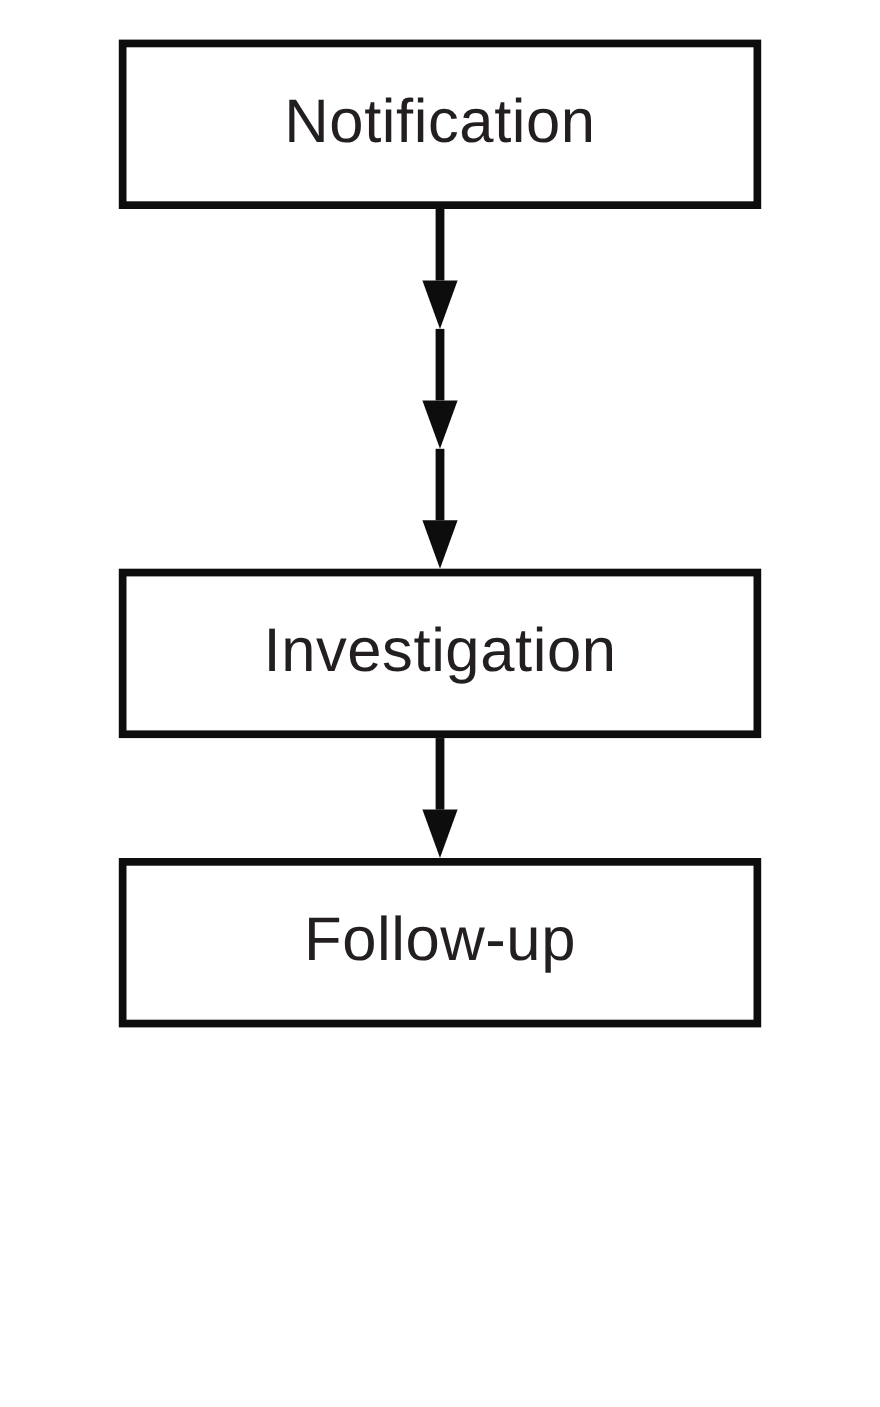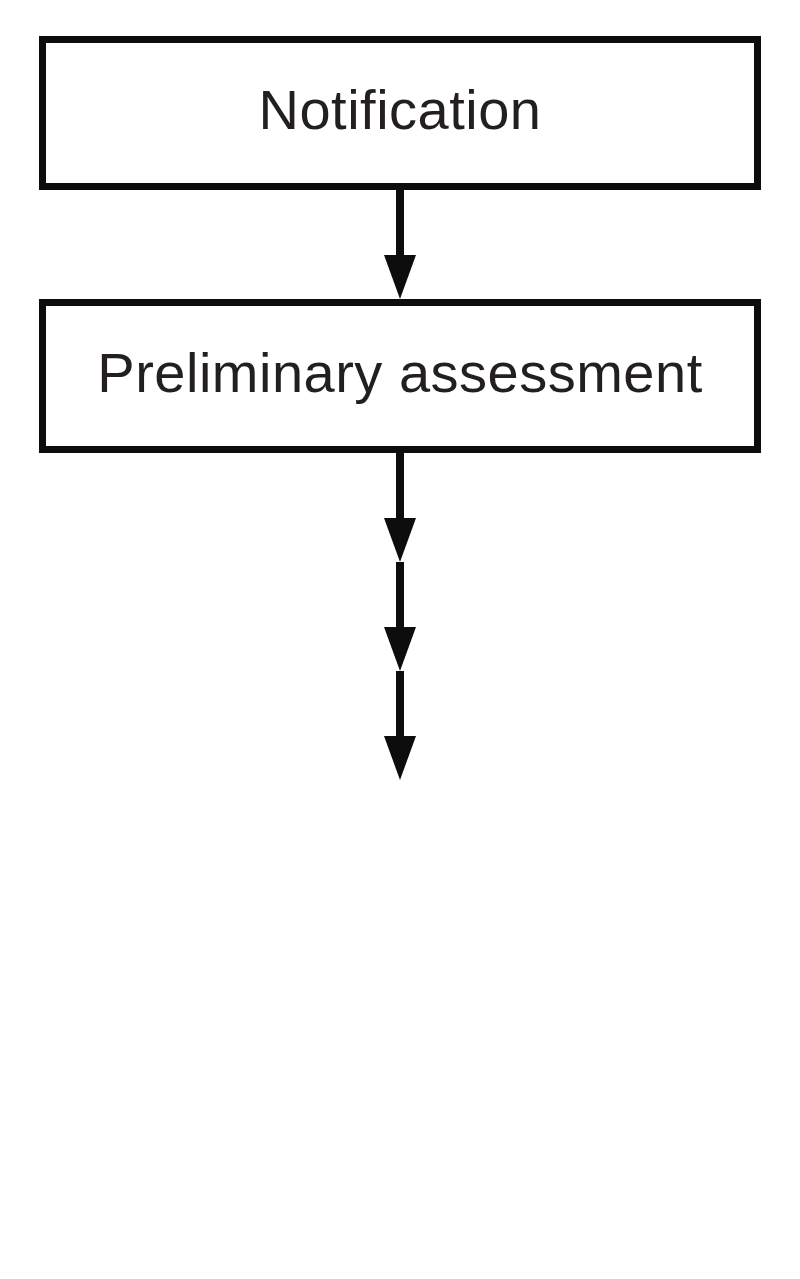--- a/index.html
+++ b/index.html
@@ -16,21 +16,21 @@
     overflow: hidden;
   }
   .flowchart {
     display: flex;
     flex-direction: column;
     align-items: center;
     padding-top: 36px;
   }
   .flow-box {
     box-sizing: border-box;
-    width: 722px;
+    width: 584px;
     height: 154px;
     border: 7px solid var(--border, #0d0d0d);
     background: var(--fill, #ffffff);
     display: flex;
     align-items: center;
     justify-content: center;
     flex: 0 0 auto;
   }
   .flow-label {
     font-size: 56px;
@@ -69,36 +69,39 @@
 
     <div class="flow-box">
       <span class="flow-label">Notification</span>
     </div>
 
     <div class="flow-arrow">
       <div class="stem"></div>
       <div class="head"></div>
     </div>
 
-    <div class="flow-box">
-      <span class="flow-label">Preliminary assessment</span>
-    </div>
 
     <div class="flow-arrow">
       <div class="stem"></div>
       <div class="head"></div>
     </div>
 
 
     <div class="flow-arrow">
       <div class="stem"></div>
       <div class="head"></div>
     </div>
 
+    <div class="flow-box">
+      <span class="flow-label">Investigation</span>
+    </div>
 
     <div class="flow-arrow">
       <div class="stem"></div>
       <div class="head"></div>
     </div>
 
+    <div class="flow-box">
+      <span class="flow-label">Follow-up</span>
+    </div>
 
   </div>
 </div>
 
 </body></html>

